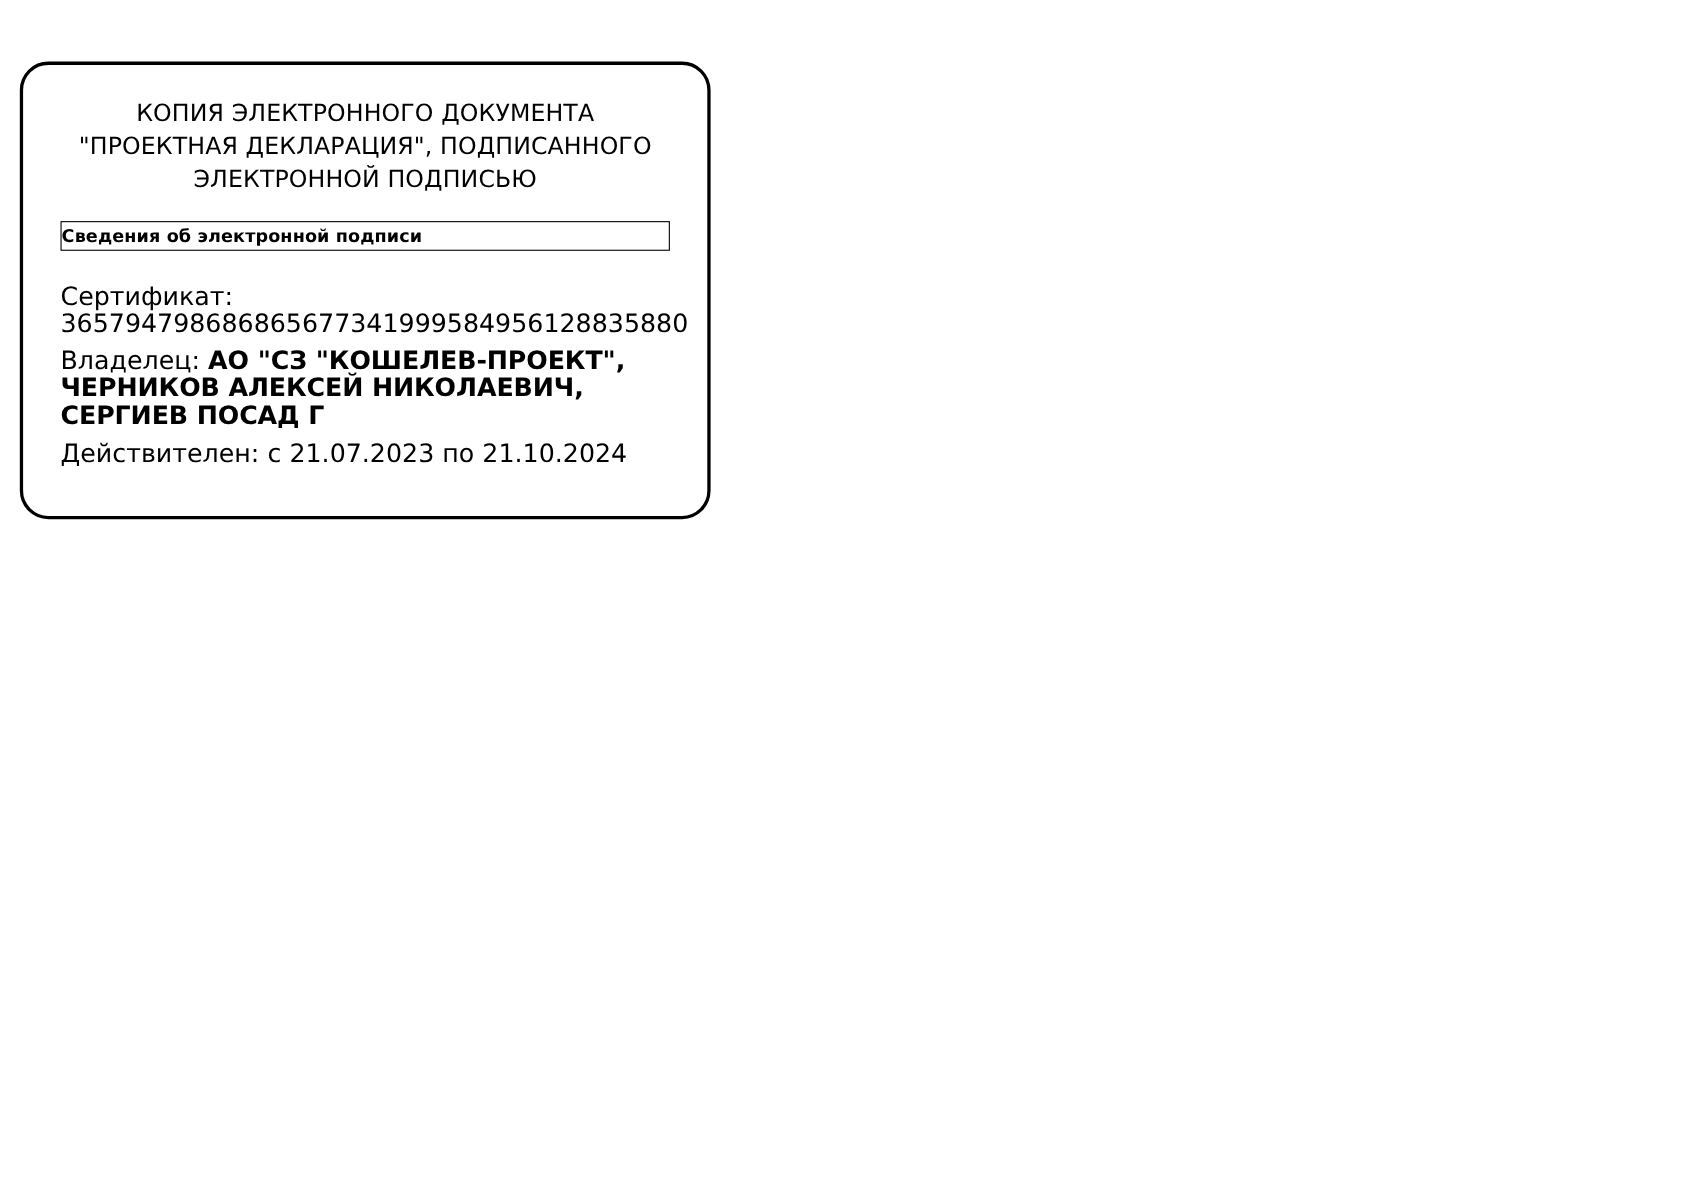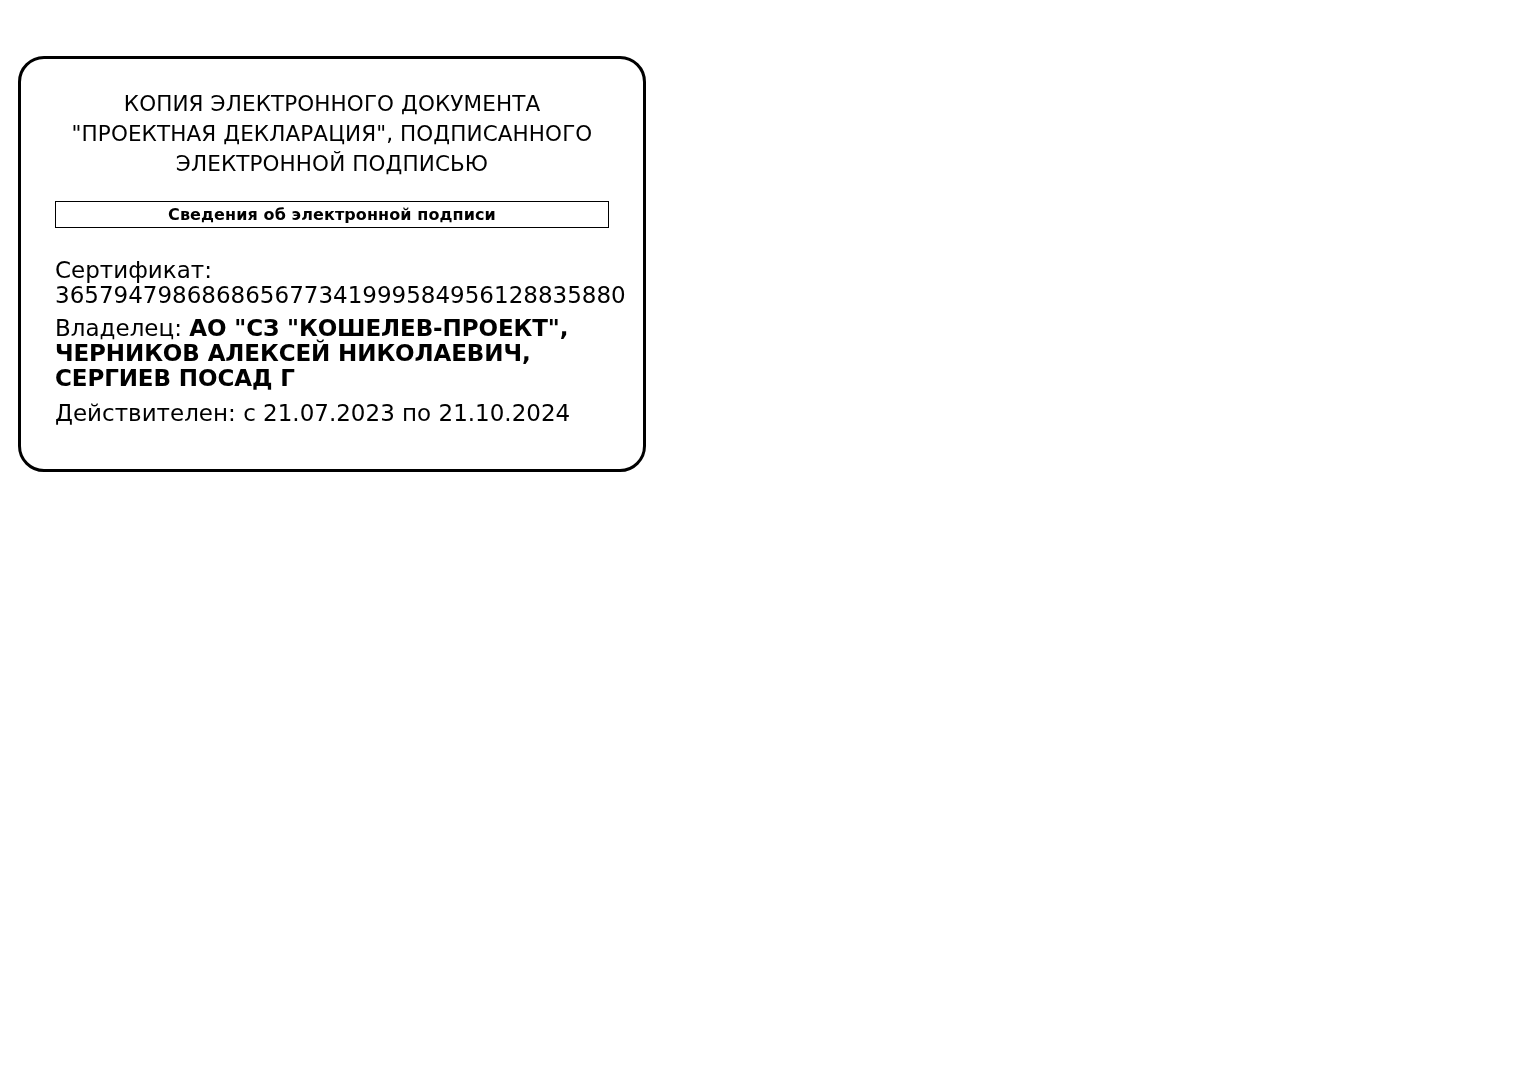--- a/index.html
+++ b/index.html
@@ -38,21 +38,20 @@
     padding: 0 6px;
     font-weight: normal;
   }
 
   .sig-header-box {
     border: 1px solid #000000;
     box-sizing: border-box;
     height: 27px;
     display: flex;
     align-items: center;
-    justify-content: center;
     margin: 0 0 30px 0;
   }
 
   .sig-header-text {
     font-size: 16px;
     font-weight: bold;
     letter-spacing: 0.1px;
     line-height: 1;
   }
 

